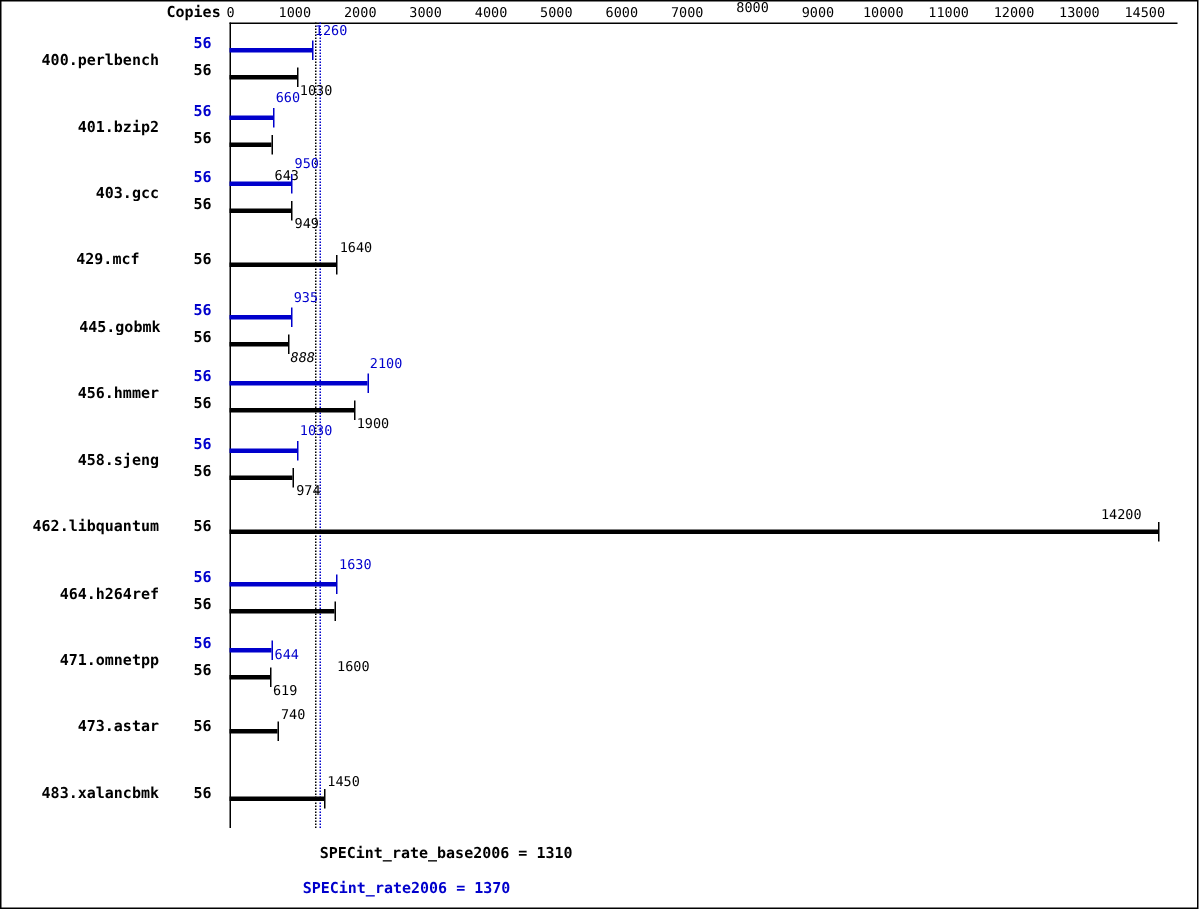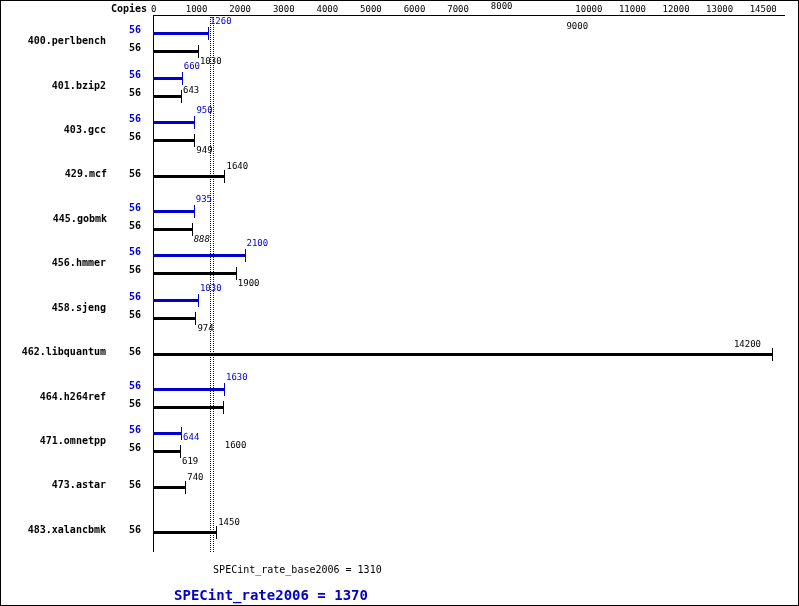--- a/index.html
+++ b/index.html
@@ -95,47 +95,47 @@
     border-left: 1px dotted #000000;
   }
   .ref-line-peak {
     position: absolute;
     width: 0;
     border-left: 1px dotted #0000cc;
   }
   .summary-base {
     position: absolute;
     font-size: 10px;
-    font-weight: normal;
+    font-weight: bold;
     color: #000000;
     white-space: nowrap;
   }
   .summary-peak {
     position: absolute;
-    font-size: 14px;
+    font-size: 10px;
     font-weight: bold;
     color: #0000cc;
     white-space: nowrap;
     transform: translateX(-50%);
   }
 </style>
 </head>
 <body>
 
 <div id="chart-root">
     <div class="tick-label" style="left: 152px; top: 3px; transform: translateX(-2px);">0</div>
     <div class="tick-label" style="left: 195.586px; top: 3px;">1000</div>
     <div class="tick-label" style="left: 239.172px; top: 3px;">2000</div>
     <div class="tick-label" style="left: 282.759px; top: 3px;">3000</div>
     <div class="tick-label" style="left: 326.345px; top: 3px;">4000</div>
     <div class="tick-label" style="left: 369.931px; top: 3px;">5000</div>
     <div class="tick-label" style="left: 413.517px; top: 3px;">6000</div>
     <div class="tick-label" style="left: 457.103px; top: 3px;">7000</div>
     <div class="tick-label" style="left: 500.69px; top: 0;">8000</div>
-    <div class="tick-label" style="left: 544.276px; top: 20px; margin-left: 32px;">9000</div>
+    <div class="tick-label" style="left: 544.276px; top: 3px;">9000</div>
     <div class="tick-label" style="left: 587.862px; top: 3px;">10000</div>
     <div class="tick-label" style="left: 631.448px; top: 3px;">11000</div>
     <div class="tick-label" style="left: 675.034px; top: 3px;">12000</div>
     <div class="tick-label" style="left: 718.621px; top: 3px;">13000</div>
     <div class="tick-label" style="left: 762.207px; top: 3px;">14500</div>
     <div class="copies-header" style="left: 110px; top: 2px;">Copies</div>
     <div class="plot-border-left" style="left: 152px; top: 14px; height: 537px;"></div>
     <div class="plot-border-top" style="left: 152px; top: 14px; width: 632px;"></div>
     <div class="ref-line" style="left: 209.098px; top: 14px; height: 537px;"></div>
     <div class="ref-line-peak" style="left: 211.713px; top: 14px; height: 537px;"></div>
@@ -149,31 +149,31 @@
     <div class="bar-cap cap-base" style="left: 196.894px; top: 44.2083px; height: 13px;"></div>
     <div class="val-label val-base" style="left: 198.894px; top: 55.2083px;">1030</div>
     <div class="bench-label" style="left: 105px; top: 78.625px;">401.bzip2</div>
     <div class="copies-val copies-peak" style="left: 140px; top: 67.625px;">56</div>
     <div class="bar bar-peak" style="left: 152px; top: 75.625px; width: 28.7669px;"></div>
     <div class="bar-cap cap-peak" style="left: 180.767px; top: 70.625px; height: 13px;"></div>
     <div class="val-label val-peak" style="left: 182.767px; top: 59.625px;">660</div>
     <div class="copies-val copies-base" style="left: 140px; top: 85.625px;">56</div>
     <div class="bar bar-base" style="left: 152px; top: 93.625px; width: 28.0259px;"></div>
     <div class="bar-cap cap-base" style="left: 180.026px; top: 88.625px; height: 13px;"></div>
-    <div class="val-label val-base" style="left: 182.026px; top: 84px;">643</div>
+    <div class="val-label val-base" style="left: 182.026px; top: 112px;">643</div>
     <div class="bench-label" style="left: 105px; top: 123.042px;">403.gcc</div>
     <div class="copies-val copies-peak" style="left: 140px; top: 112.042px;">56</div>
     <div class="bar bar-peak" style="left: 152px; top: 120.042px; width: 41.4069px;"></div>
     <div class="bar-cap cap-peak" style="left: 193.407px; top: 115.042px; height: 13px;"></div>
     <div class="val-label val-peak" style="left: 195.407px; top: 104.042px;">950</div>
     <div class="copies-val copies-base" style="left: 140px; top: 130.042px;">56</div>
     <div class="bar bar-base" style="left: 152px; top: 138.042px; width: 41.3633px;"></div>
     <div class="bar-cap cap-base" style="left: 193.363px; top: 133.042px; height: 13px;"></div>
     <div class="val-label val-base" style="left: 195.363px; top: 144.042px;">949</div>
-    <div class="bench-label" style="left: 106px; top: 167.458px;">429.mcf</div>
+    <div class="bench-label" style="left: 92px; top: 167.458px;">429.mcf</div>
     <div class="copies-val copies-base" style="left: 140px; top: 167.458px;">56</div>
     <div class="bar bar-base" style="left: 152px; top: 174.458px; width: 71.4814px;"></div>
     <div class="bar-cap cap-base" style="left: 223.481px; top: 169.458px; height: 13px;"></div>
     <div class="val-label val-base" style="left: 225.481px; top: 160.458px;">1640</div>
     <div class="bench-label" style="left: 106px; top: 211.875px;">445.gobmk</div>
     <div class="copies-val copies-peak" style="left: 140px; top: 200.875px;">56</div>
     <div class="bar bar-peak" style="left: 152px; top: 208.875px; width: 40.7531px;"></div>
     <div class="bar-cap cap-peak" style="left: 192.753px; top: 203.875px; height: 13px;"></div>
     <div class="val-label val-peak" style="left: 194.753px; top: 192.875px;">935</div>
     <div class="copies-val copies-base" style="left: 140px; top: 218.875px;">56</div>

